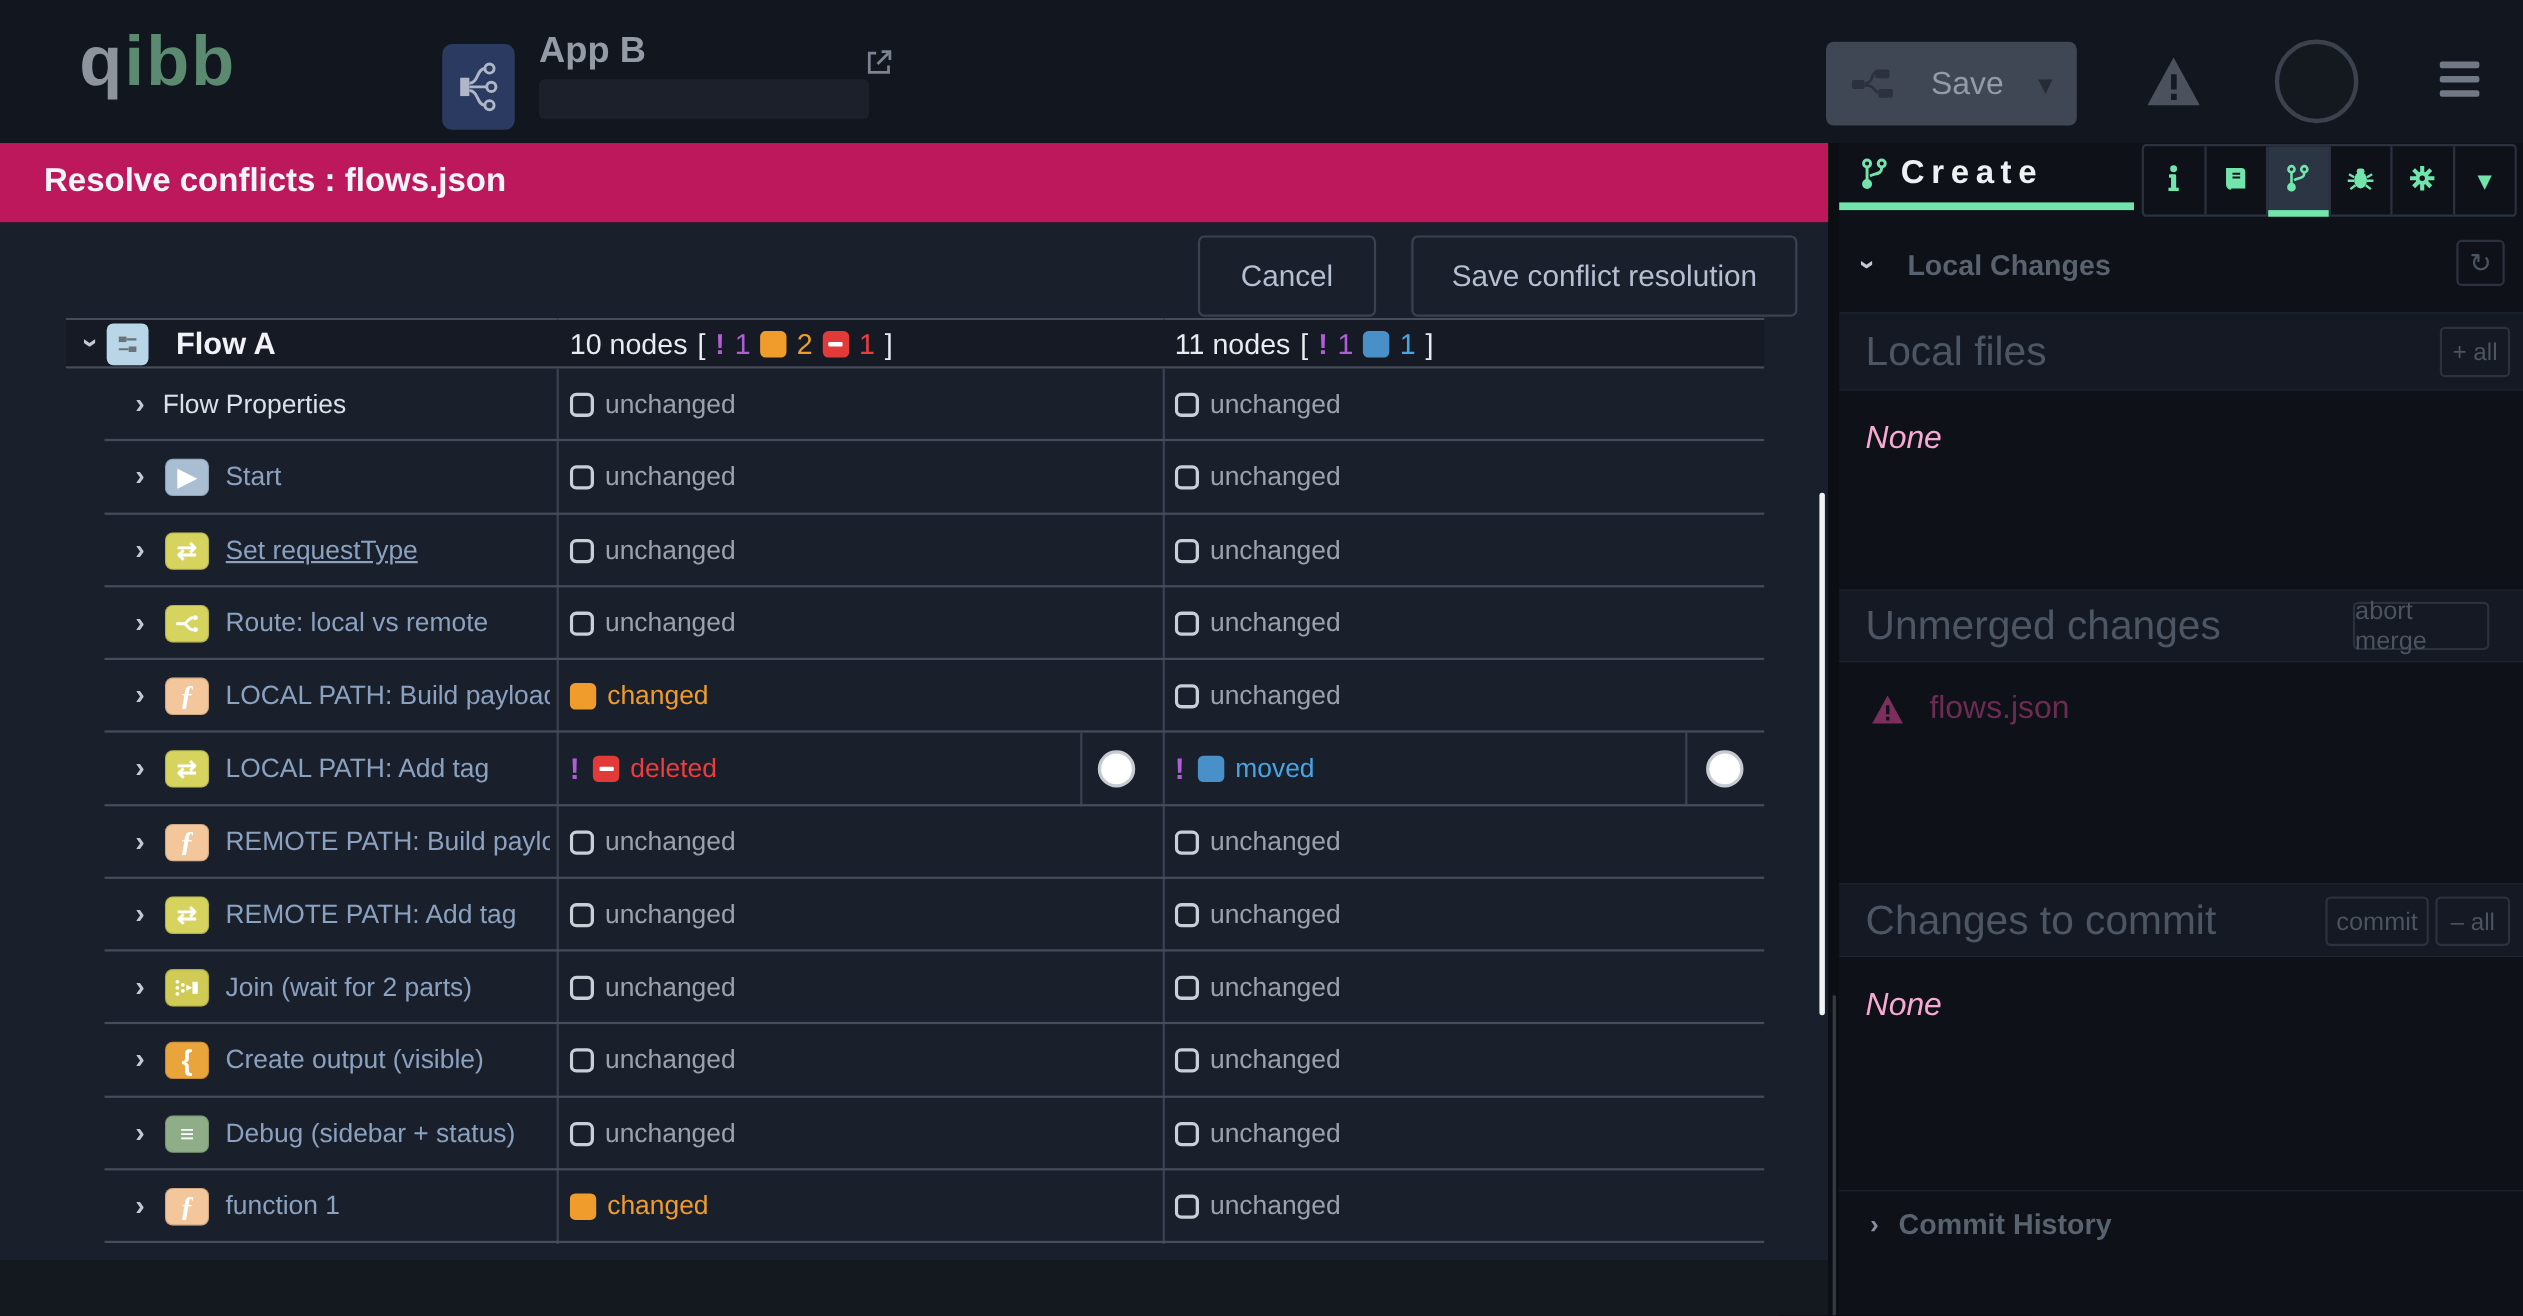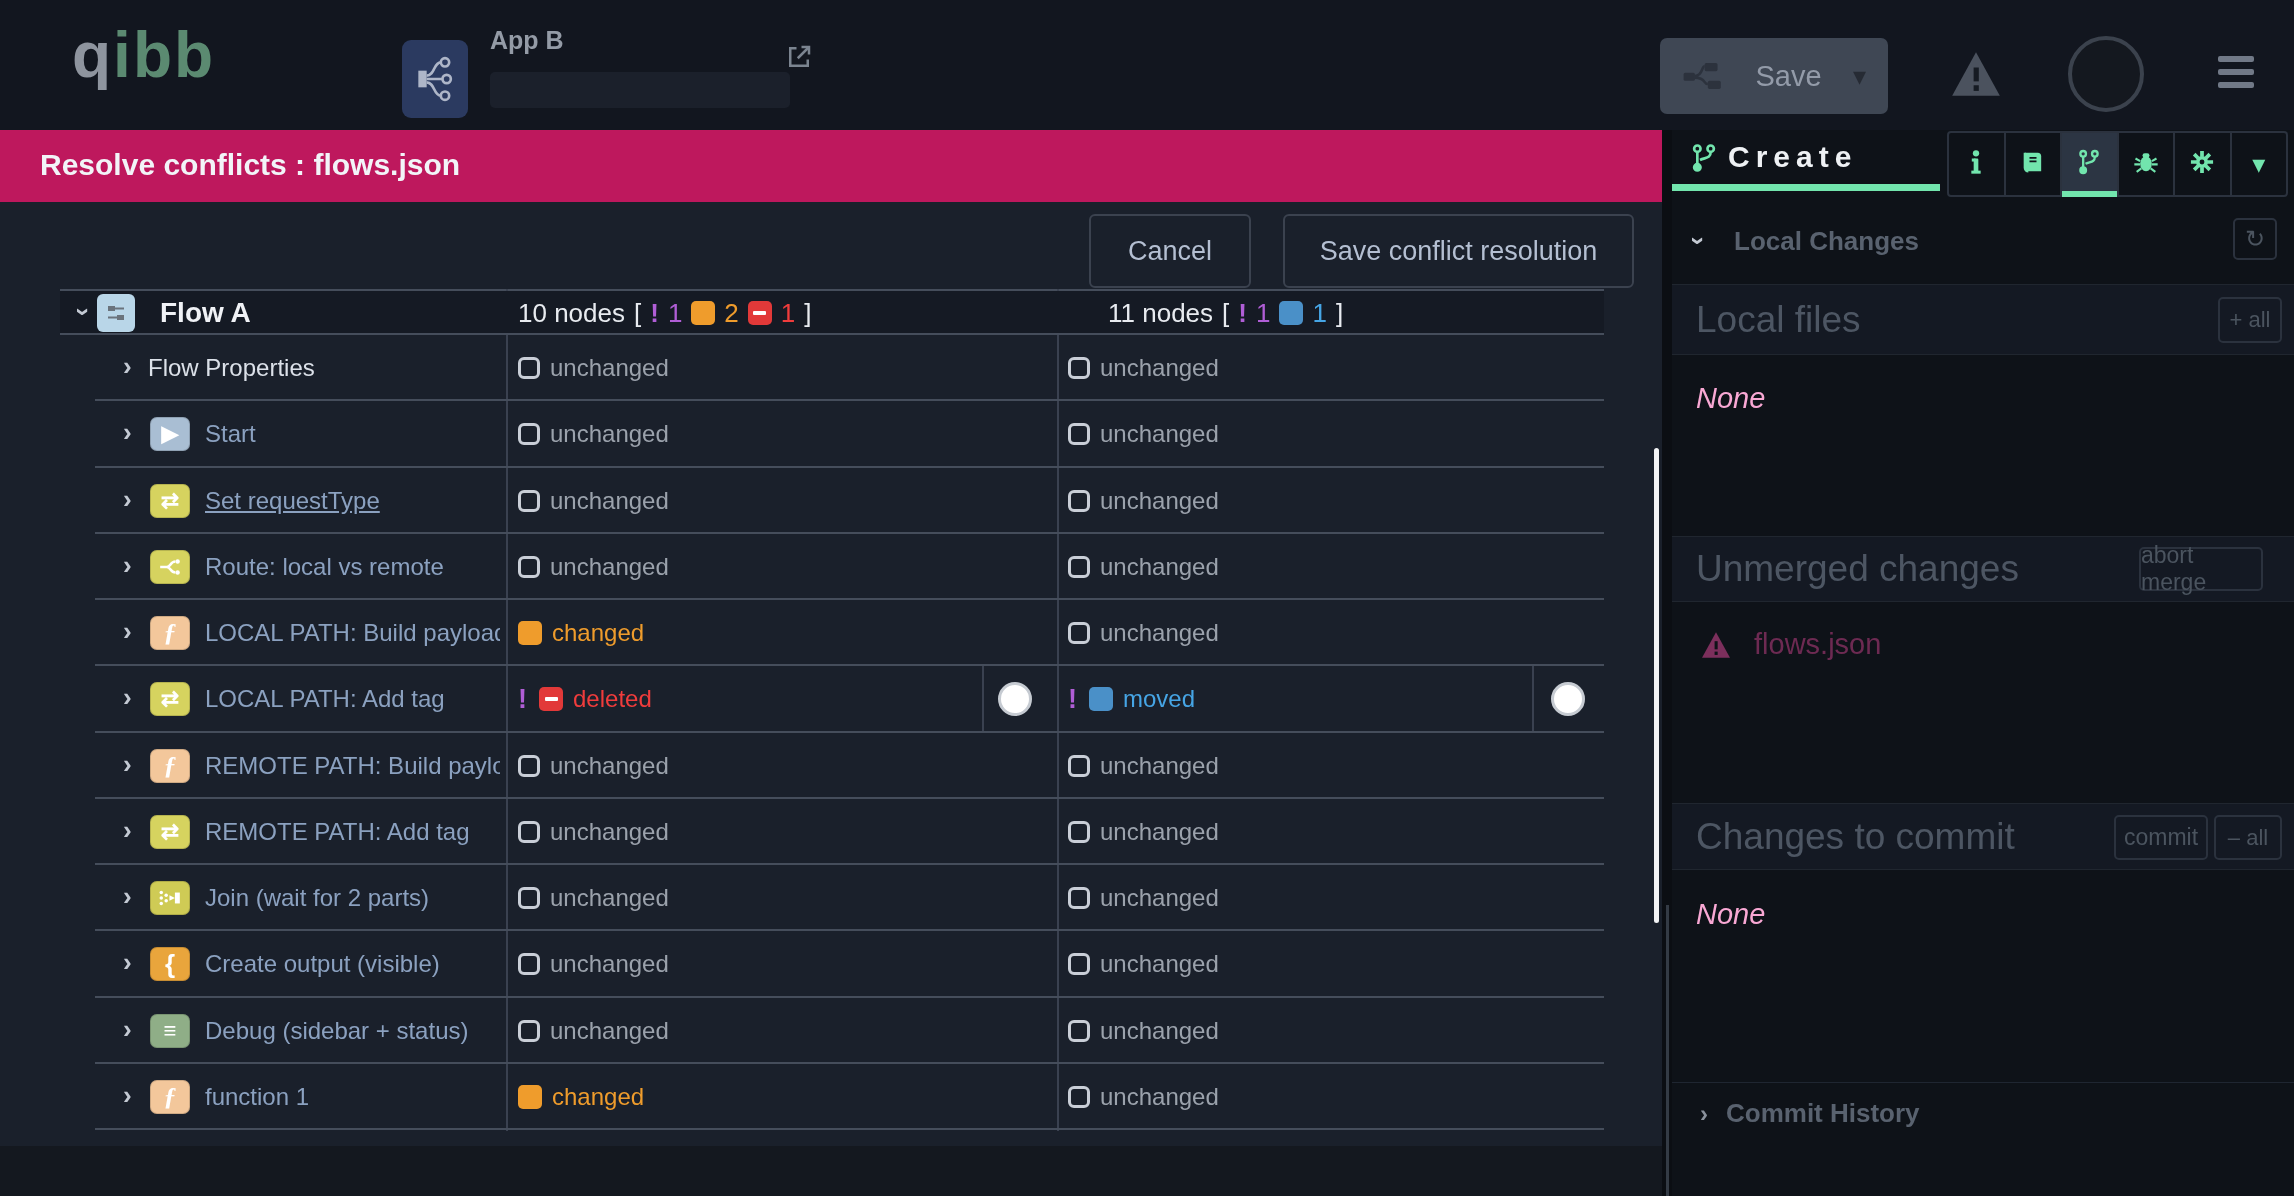--- a/index.html
+++ b/index.html
@@ -4,21 +4,21 @@
 <style>
   html,body{margin:0;padding:0;background:#0b0e13;}
   #root{position:relative;width:2294px;height:1196px;overflow:hidden;
         font-family:"Liberation Sans",sans-serif;background:#12161f;}
   
   .top-header{position:absolute;left:0;top:0;width:2294px;height:130px;background:#12161f;}
   .logo{position:absolute;left:72px;top:18px;font-size:64px;font-weight:700;letter-spacing:2px;}
   .logo .lq{color:#8e949e;} .logo .li{color:#5b8a71;}
   .app-chip{position:absolute;left:402px;top:40px;width:66px;height:78px;background:#2b3a60;border-radius:9px;
             display:flex;align-items:center;justify-content:center;}
-  .app-name{position:absolute;left:490px;top:26px;font-size:25px;font-weight:700;color:#949ba6;}
+  .app-name{position:absolute;left:490px;top:26px;font-size:33px;font-weight:700;color:#949ba6;}
   .app-sub{position:absolute;left:490px;top:72px;width:300px;height:36px;background:#1b202b;border-radius:5px;}
   .ext-icon{position:absolute;left:784px;top:42px;}
   .save-btn{position:absolute;left:1660px;top:38px;width:228px;height:76px;background:#3f4754;border-radius:7px;
             display:flex;align-items:center;justify-content:space-between;padding:0 22px;box-sizing:border-box;}
   .save-btn .lbl{color:#939ba9;font-size:29px;}
   .save-btn .caret{color:#262b34;font-size:26px;}
   .warn-top{position:absolute;left:1950px;top:50px;}
   .avatar{position:absolute;left:2068px;top:36px;width:76px;height:76px;border-radius:50%;
           border:4px solid #3b424d;background:#14181f;box-sizing:border-box;}
   .burger{position:absolute;left:2218px;top:56px;width:36px;}
@@ -178,21 +178,21 @@
             <span class="n" style="color: rgb(176, 94, 214); font-weight: 700;">!</span>
             <span class="n" style="color: rgb(176, 94, 214);">1</span>
             <div class="sq" style="background: rgb(239, 156, 44);"></div>
             <span class="n" style="color: rgb(239, 156, 44);">2</span>
             <div class="sq" style="background: rgb(226, 57, 57);">
               <div class="minus"></div>
             </div>
             <span class="n" style="color: rgb(240, 60, 60);">1</span>
             <span class="n" style="color: rgb(232, 235, 240);">]</span>
           </div>
-          <div class="hdr-sum cell-remote" style="position: absolute; left: 1048px; top: 0px; height: 100%;">
+          <div class="hdr-sum cell-remote" style="position: absolute; left: 1008px; top: 0px; height: 100%;">
             <span class="n" style="color: rgb(232, 235, 240);">11 nodes</span>
             <span class="n" style="color: rgb(232, 235, 240);">[</span>
             <span class="n" style="color: rgb(176, 94, 214); font-weight: 700;">!</span>
             <span class="n" style="color: rgb(176, 94, 214);">1</span>
             <div class="sq" style="background: rgb(74, 144, 200);"></div>
             <span class="n" style="color: rgb(70, 165, 229);">1</span>
             <span class="n" style="color: rgb(232, 235, 240);">]</span>
           </div>
           <div class="hline" style="left: 0px;"></div>
         </div>

